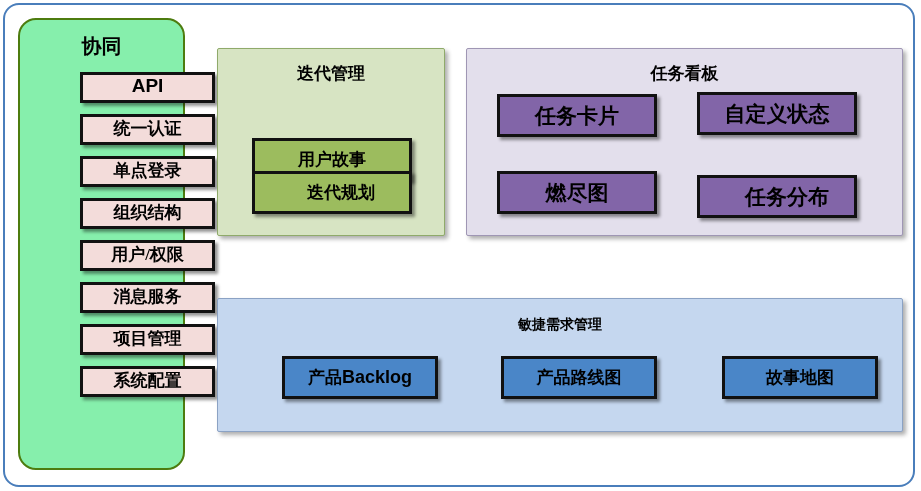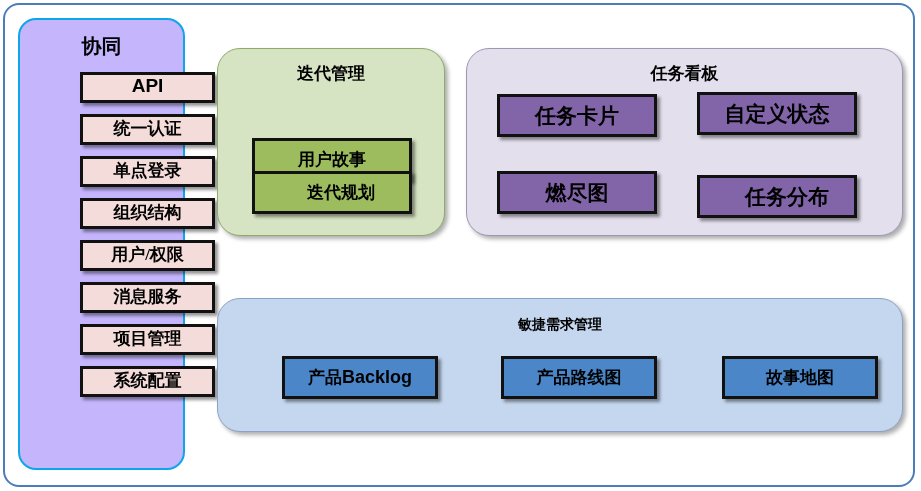--- a/index.html
+++ b/index.html
@@ -27,42 +27,42 @@
     width: 912px;
     height: 484px;
     border: 2px solid #4a7ebb;
     border-radius: 16px;
     background: #ffffff;
   }
 
   
   .panel {
     position: absolute;
-    border-radius: 23px;
+    border-radius: 2px;
     border: 1px solid #9aa4b0;
     box-shadow: 3px 3px 4px rgba(0,0,0,0.32);
   }
   .panel-title {
     position: absolute;
     left: 0;
     right: 0;
     text-align: center;
     font-weight: bold;
     color: #000000;
     font-family: "Liberation Sans", "DejaVu Sans", sans-serif;
   }
 
   
   #panel-collab {
     left: 18px;
     top: 18px;
     width: 167px;
     height: 452px;
-    background: #c4b5fd;
-    border: 2px solid #0ea5e9;
+    background: #86efac;
+    border: 2px solid #4d7c0f;
     border-radius: 18px;
     box-shadow: none;
   }
   #panel-collab .panel-title {
     top: 13px;
     font-size: 20px;
   }
 
   .sidebar-list {
     position: absolute;

